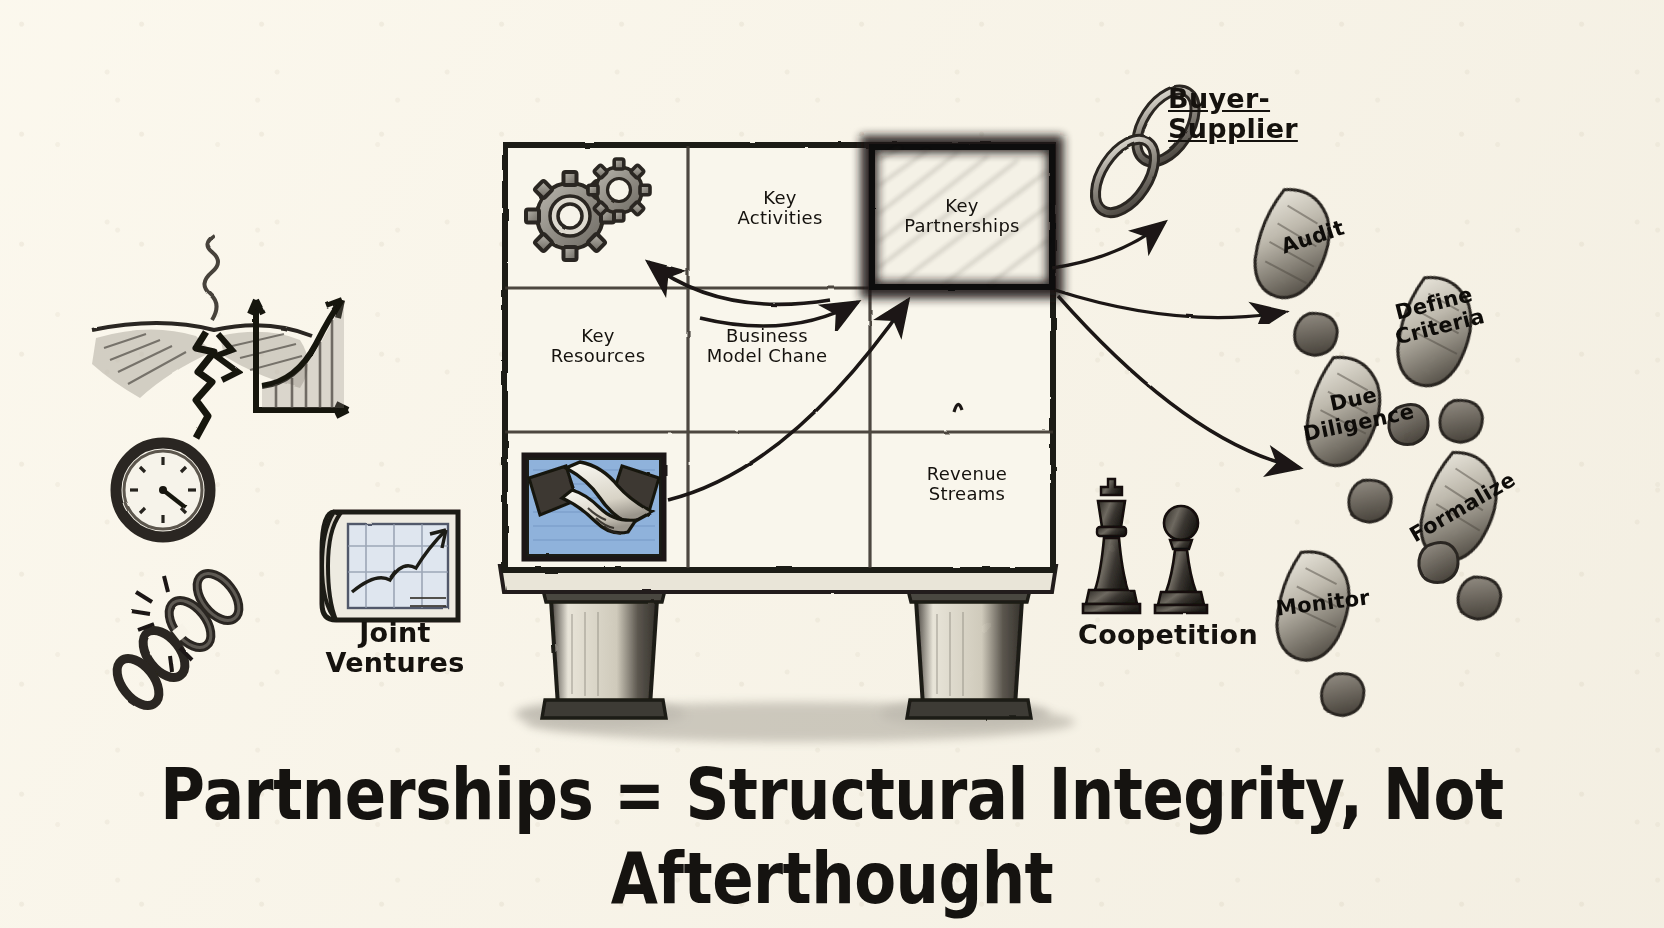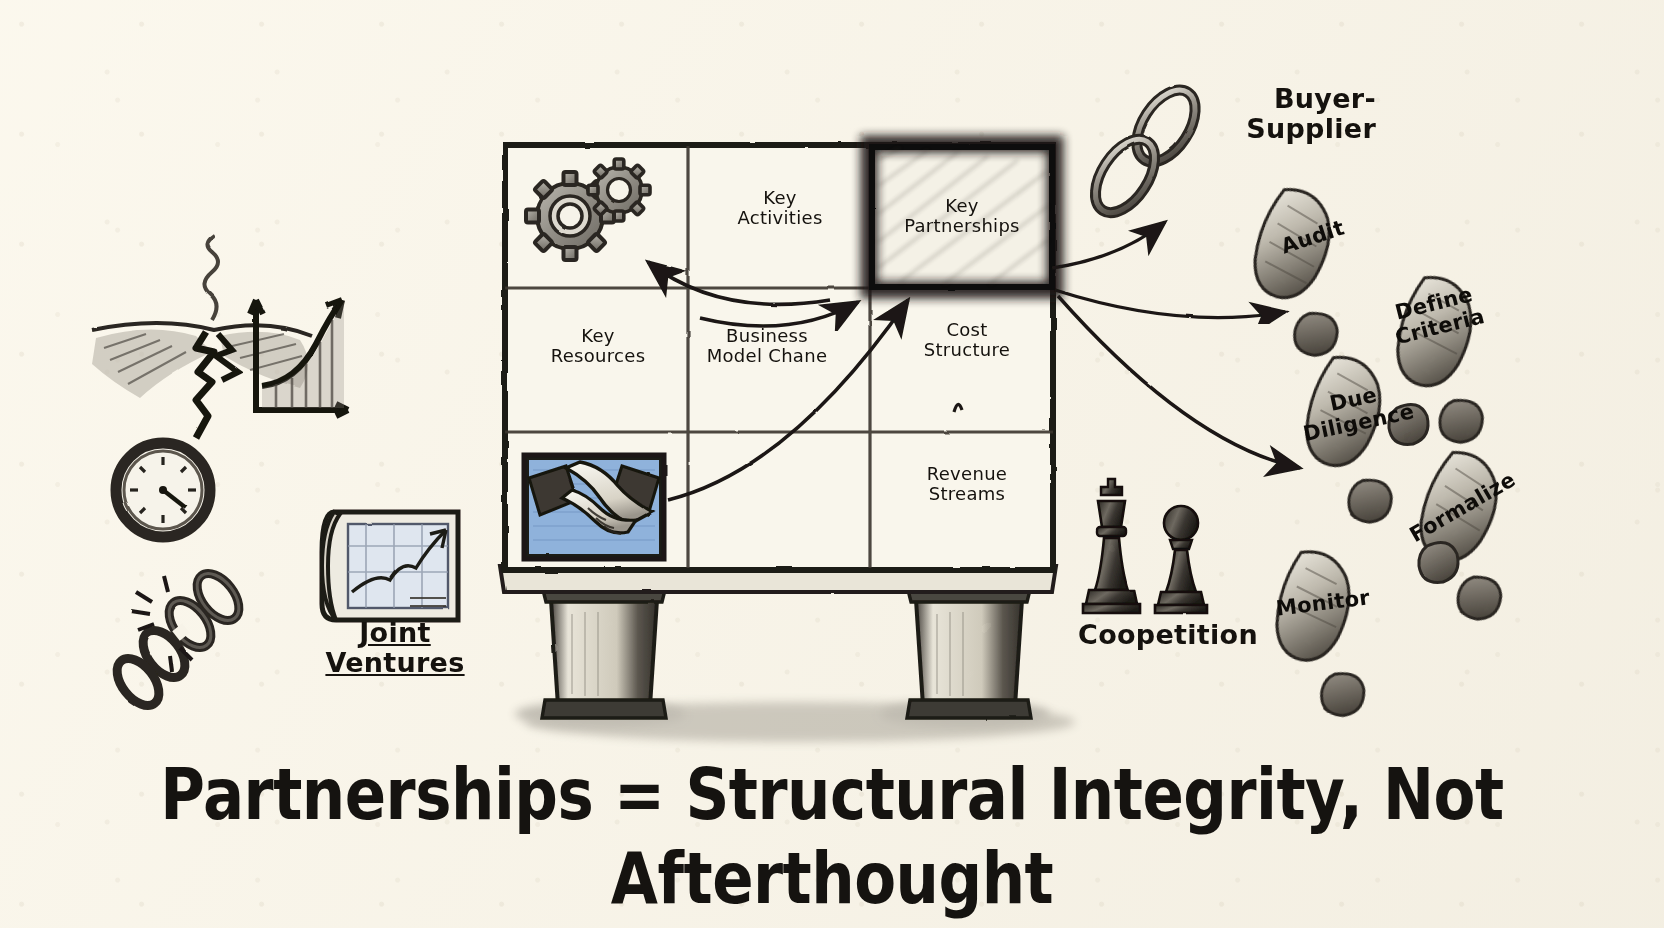--- a/index.html
+++ b/index.html
@@ -475,30 +475,28 @@
 
   <div class="sketch-text cell-label" style="left:874px; top:196px; width:176px;">Key
 Partnerships</div>
 
   <div class="sketch-text cell-label" style="left:512px; top:326px; width:172px;">Key
 Resources</div>
 
   <div class="sketch-text cell-label" style="left:688px; top:326px; width:158px;">Business
 Model Chane</div>
 
-  <div class="sketch-text cell-label" style="left:886px; top:320px; width:162px;">Cost
-Structure</div>
 
   <div class="sketch-text cell-label" style="left:886px; top:464px; width:162px;">Revenue
 Streams</div>
 
 
-  <div class="sketch-text side-label" style="left:290px; top:618px; width:210px;text-decoration:underline;">Joint Ventures</div>
-
-  <div class="sketch-text side-label" style="left:1196px; top:84px; width:180px; text-align:right;">Buyer-
+  <div class="sketch-text side-label" style="left:290px; top:618px; width:210px;">Joint Ventures</div>
+
+  <div class="sketch-text side-label" style="left:1168px; top:84px; width:180px; text-align:left;text-decoration:underline;">Buyer-
 Supplier</div>
 
   <div class="sketch-text side-label" style="left:1062px; top:620px; width:196px;text-align:right;">Coopetition</div>
 
   <div class="sketch-text foot-label" style="left:1258px; top:226px; width:110px; transform:rotate(-18deg);">Audit</div>
 
   <div class="sketch-text foot-label" style="left:1382px; top:292px; width:110px; transform:rotate(-14deg);">Define
 Criteria</div>
 
   <div class="sketch-text foot-label" style="left:1300px; top:388px; width:112px; transform:rotate(-12deg);">Due

